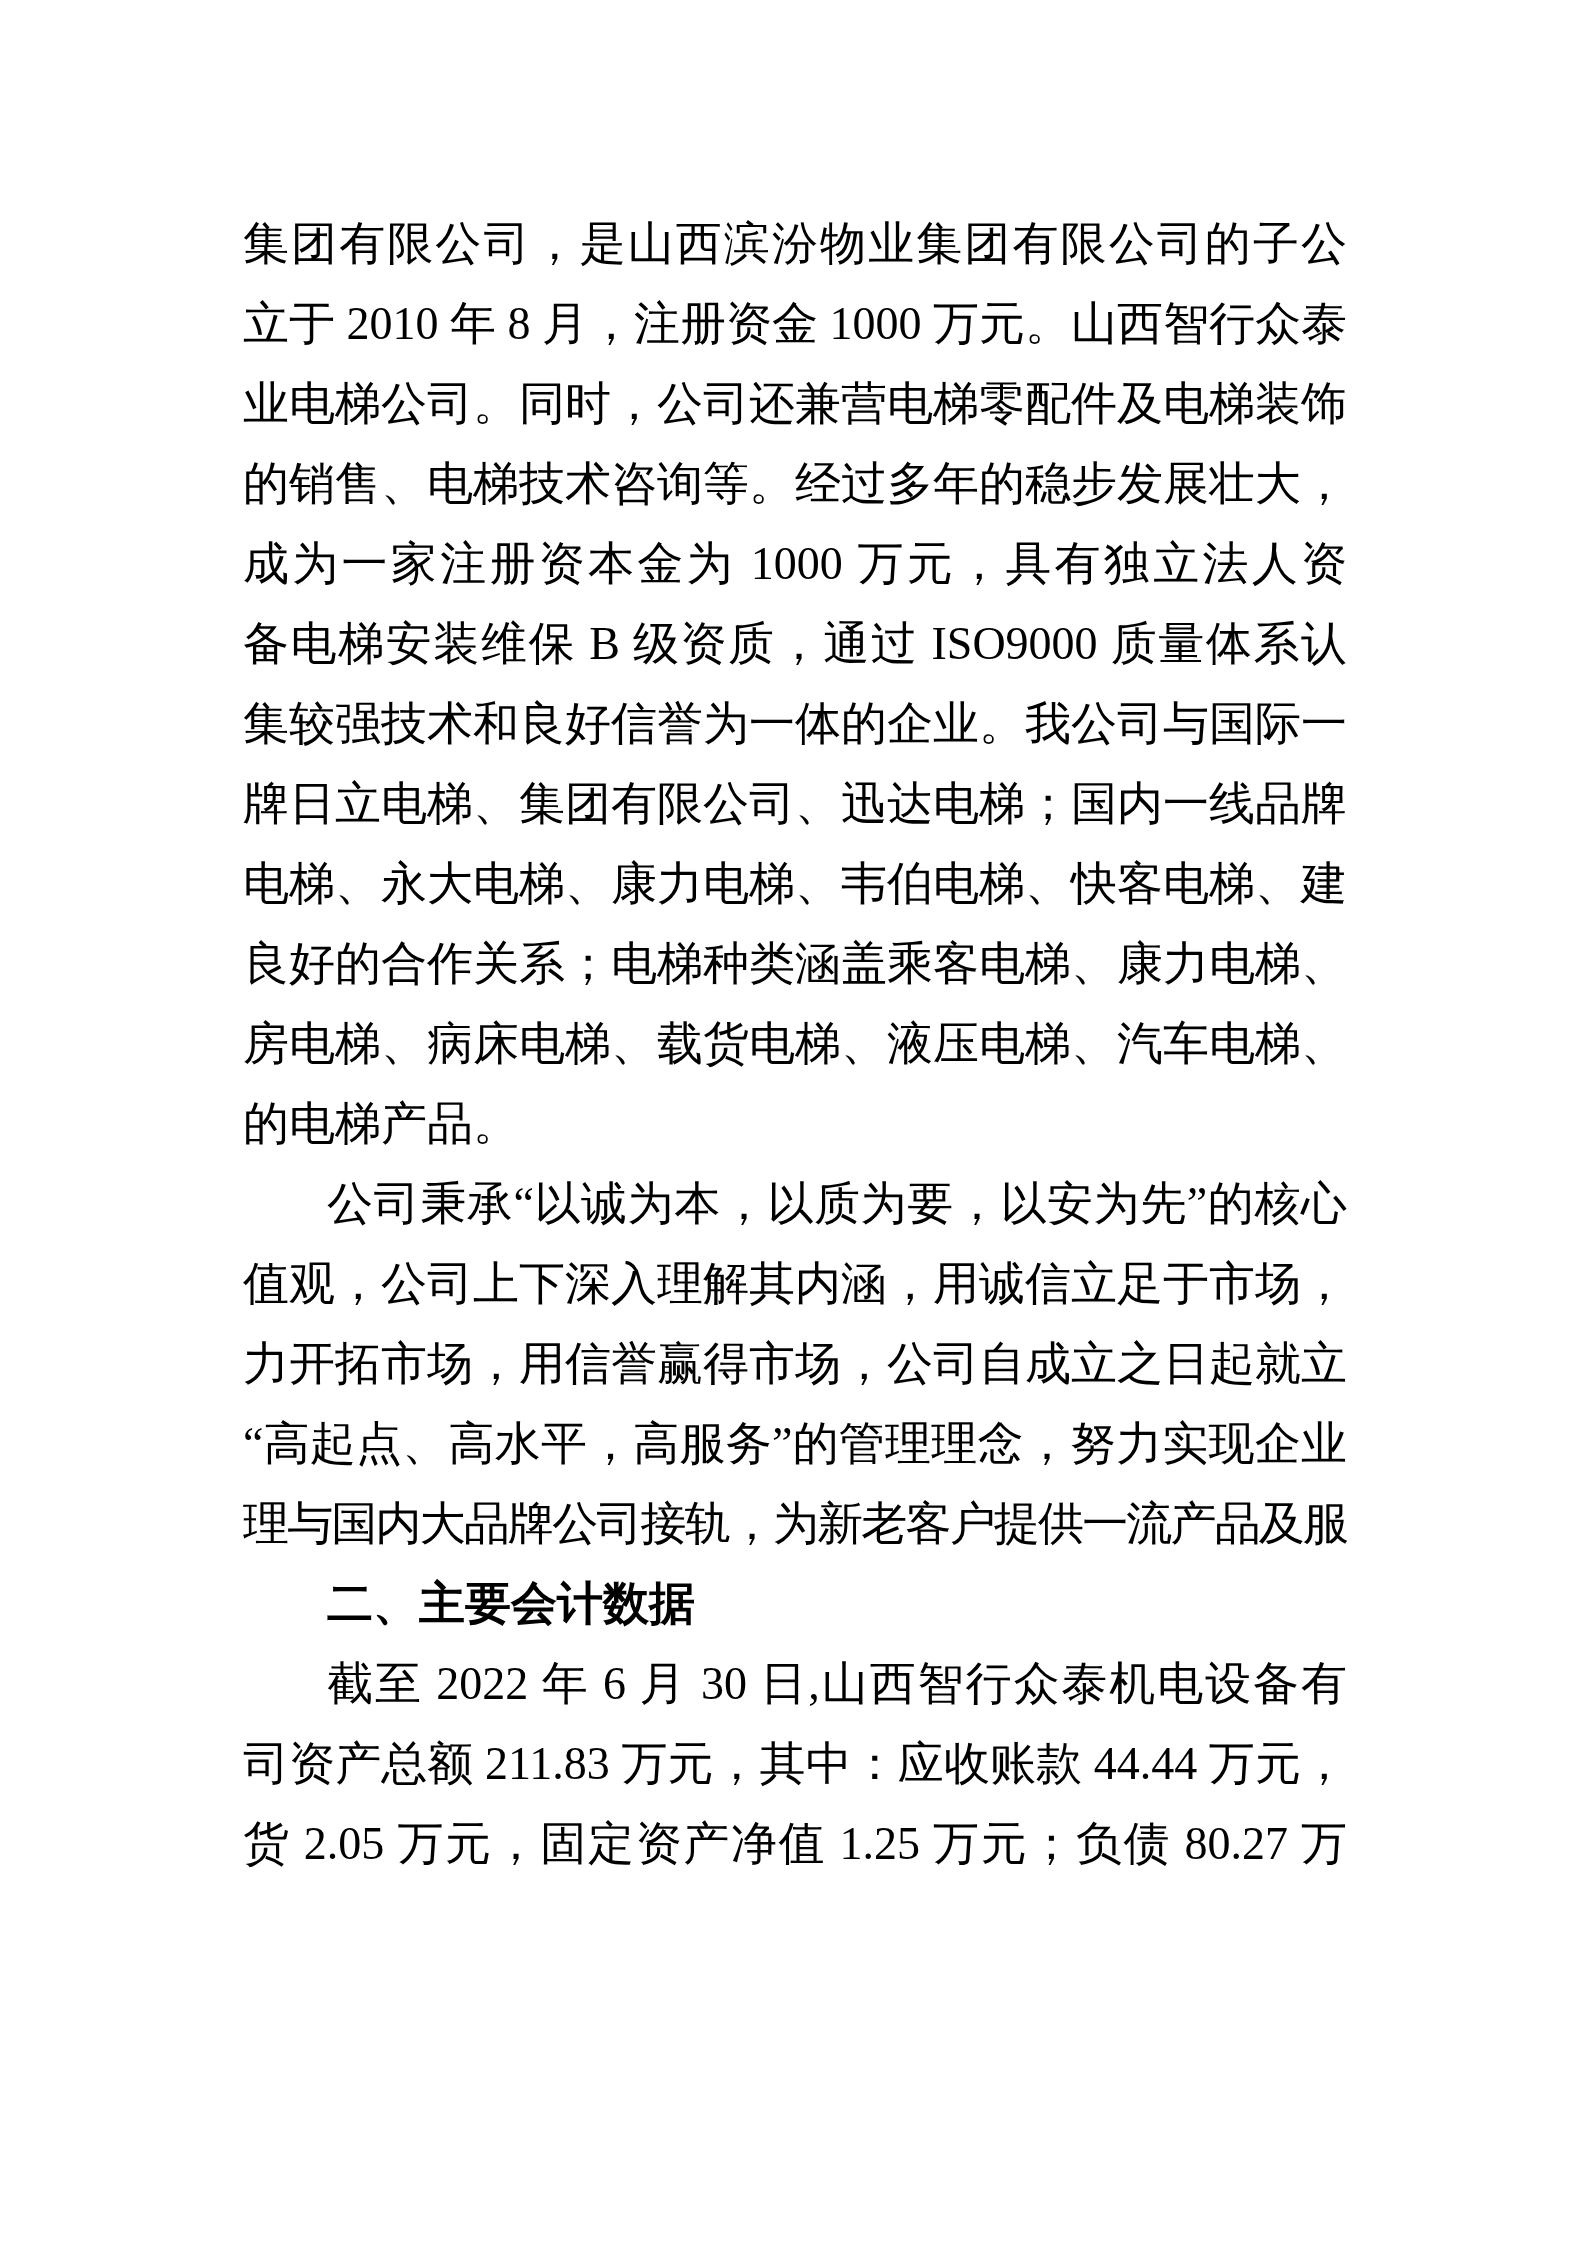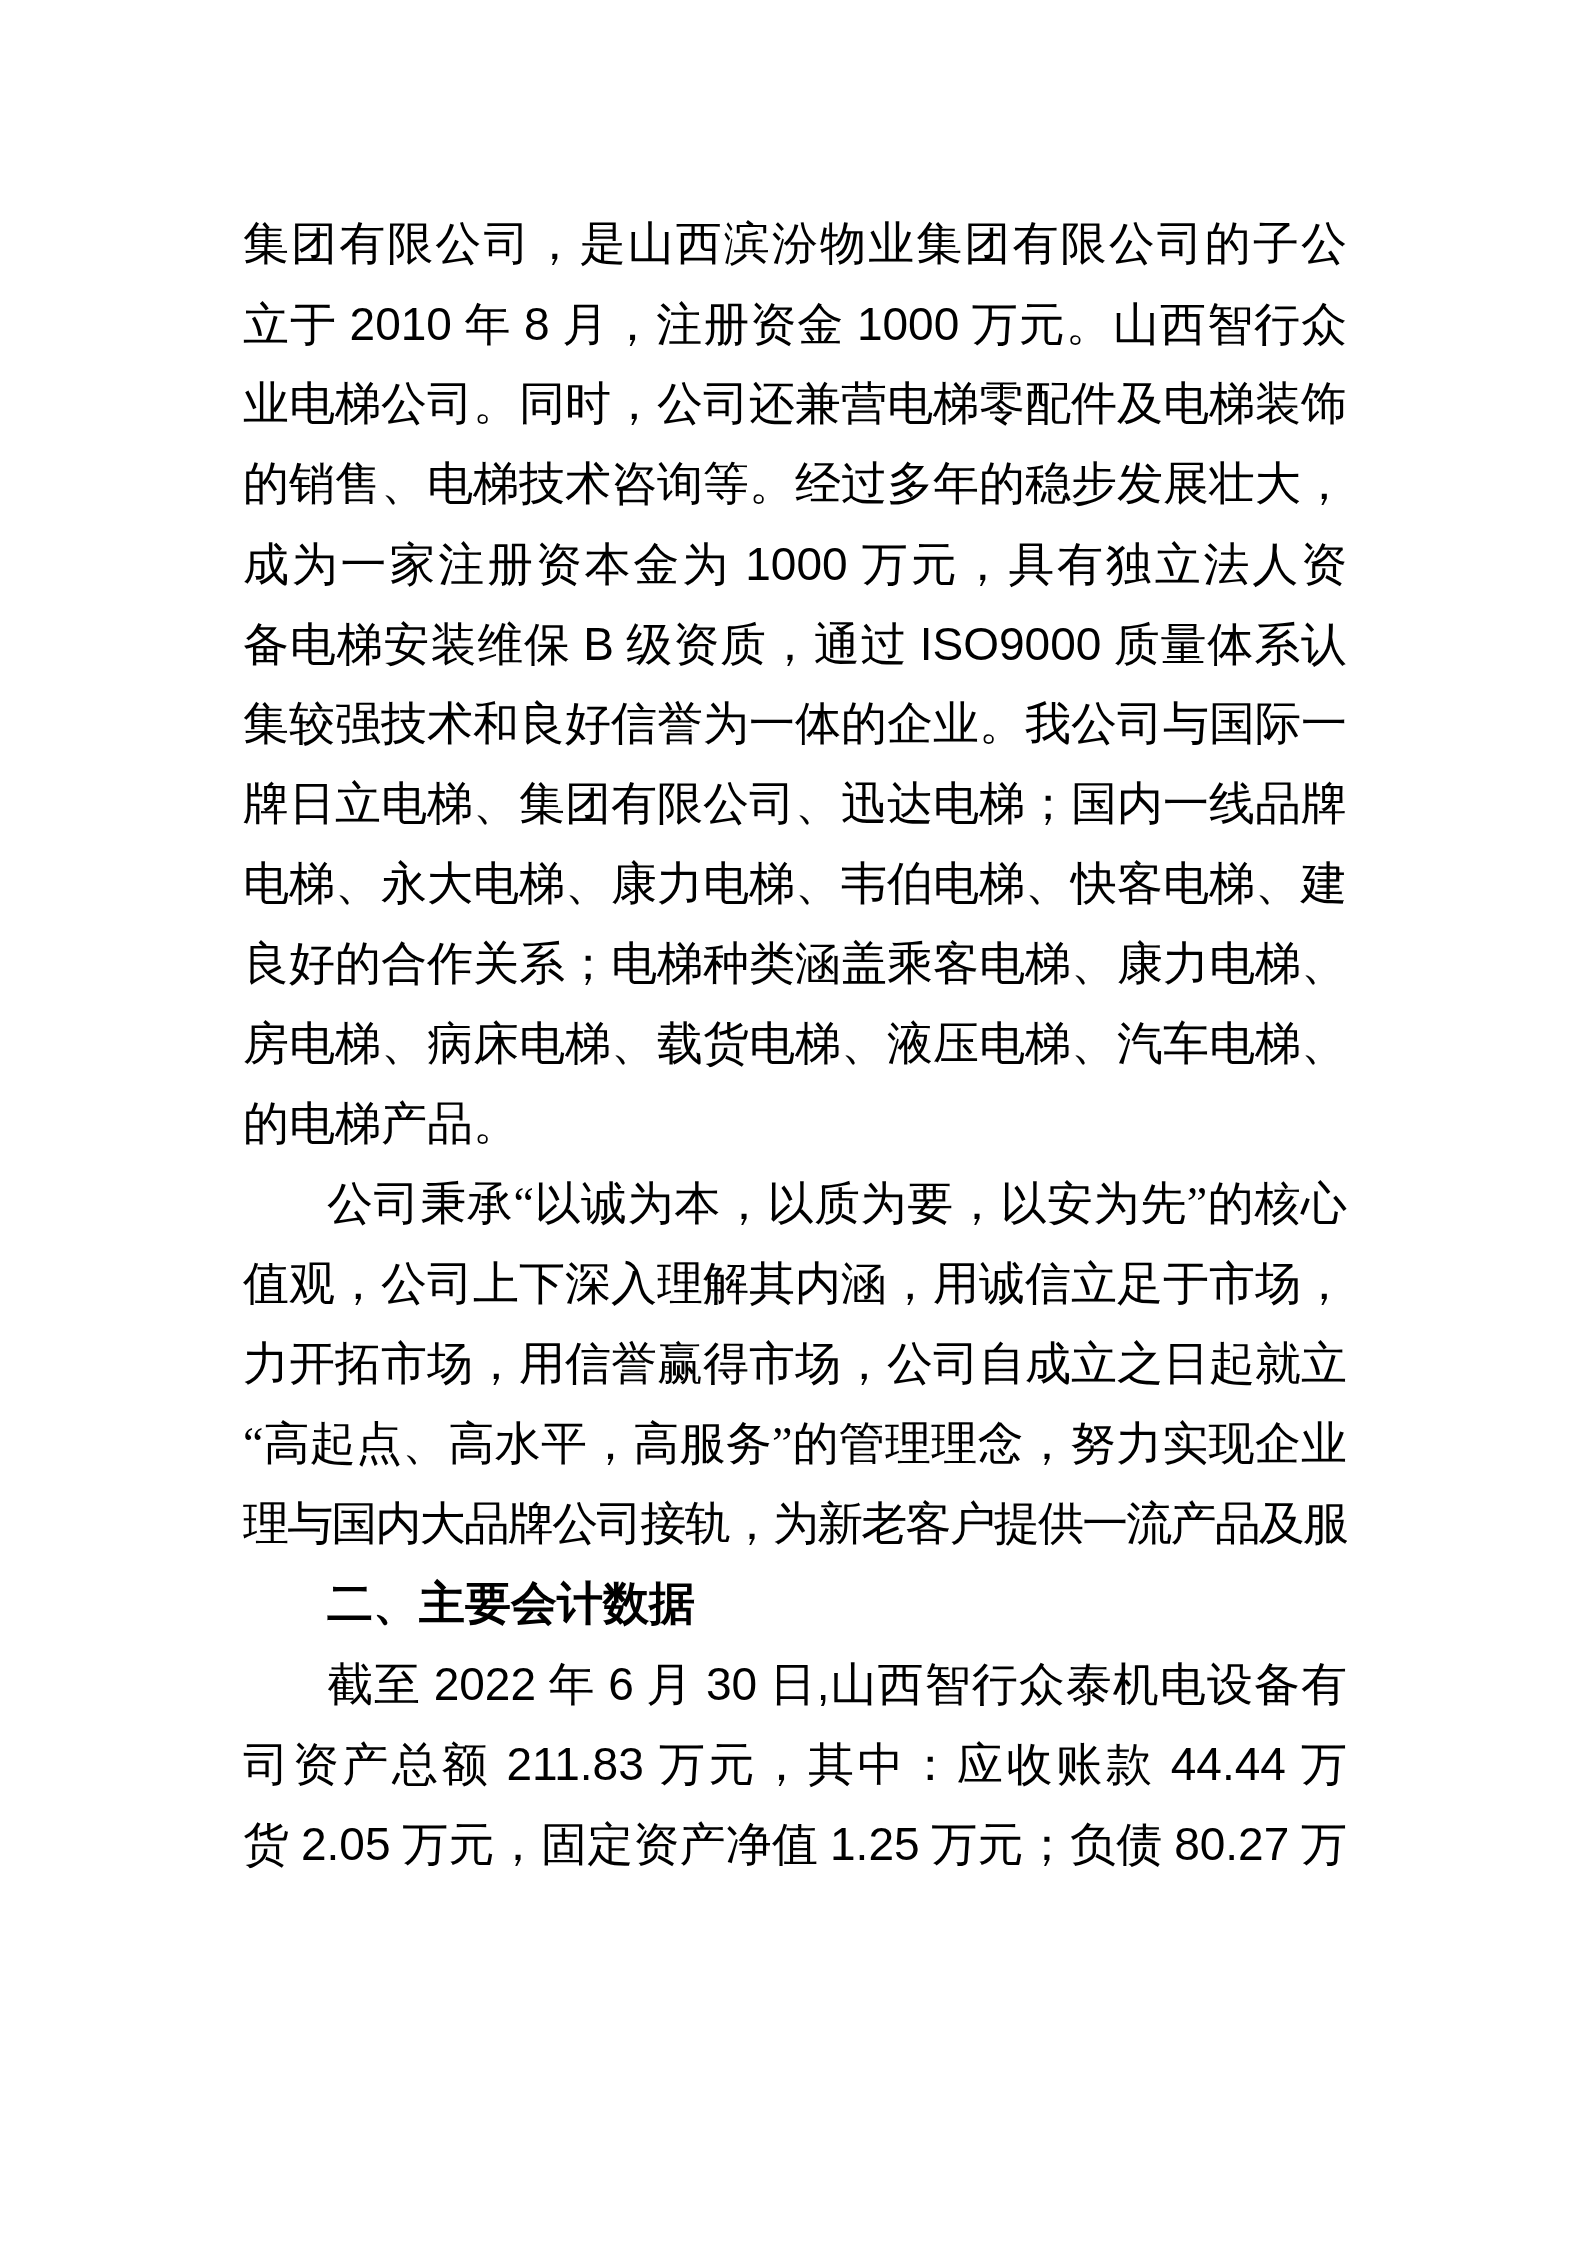--- a/index.html
+++ b/index.html
@@ -42,21 +42,21 @@
   .line.tight {
     letter-spacing: -2px;
   }
   .line.heading {
     font-family: Liberation Serif, serif;
     font-weight: 700;
     text-align: right;
     text-align-last: left;
   }
   .lat {
-    font-family: Liberation Sans, sans-serif;
+    font-family: Liberation Serif, serif;
   }
 </style>
 </head>
 <body>
 
 <div class="page">
   <div class="doc">
       <div class="line">集团有限公司，是山西滨汾物业集团有限公司的子公司，成</div>
       <div class="line">立于 <span class="lat">2010</span> 年 <span class="lat">8</span> 月，注册资金 <span class="lat">1000</span> 万元。山西智行众泰机</div>
       <div class="line">业电梯公司。同时，公司还兼营电梯零配件及电梯装饰材料</div>

